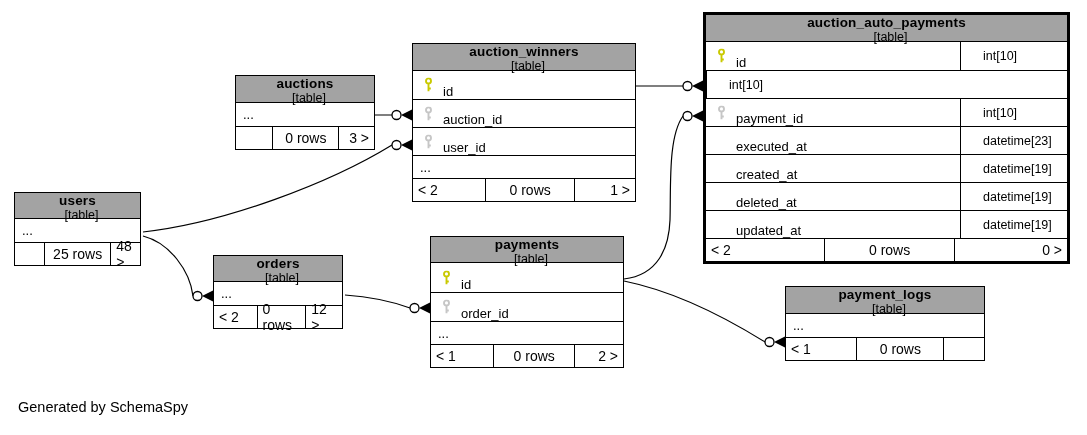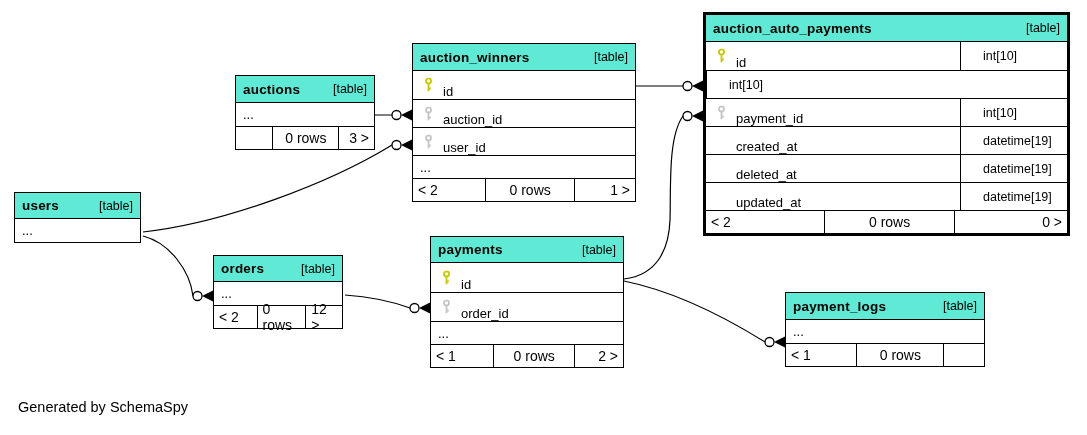--- a/index.html
+++ b/index.html
@@ -3,22 +3,22 @@
 <meta charset="utf-8">
 <style>
   * { margin:0; padding:0; box-sizing:border-box; }
   html,body { width:1087px; height:435px; background:#ffffff; overflow:hidden;
               font-family:"Liberation Sans", sans-serif; color:#000; }
   #canvas { position:relative; width:1087px; height:435px; }
 
   #edges { position:absolute; left:0; top:0; z-index:1; }
 
   .table { position:absolute; z-index:2; background:#ffffff; border:1px solid #000; font-size:13px; }
-  .thead { background:#5eead4; height:26px; display:flex; align-items:center;
-           justify-content:space-between; padding:0 7px; border-bottom:1px solid #000; }
+  .thead { background:#a3a3a3; height:26px; display:flex; align-items:center;
+           justify-content:space-between; padding:0 7px; border-bottom:1px solid #000;flex-direction:column; }
   .tname { font-weight:bold; font-size:13.5px; letter-spacing:0.2px; }
   .ttag  { font-size:12.5px; padding-left:8px; }
 
   .trow { position:relative; height:28px; display:flex; align-items:center; }
   .trow + .trow { border-top:1px solid #000; }
   .cleft { flex:1; display:flex; align-items:flex-end; height:100%; padding-left:30px; position:relative; }
   .keyicon { position:absolute; left:10px; top:50%; transform:translateY(-50%); width:11px; height:15px; }
   .keyicon.pk { color:#c9c900; }
   .keyicon.fk { color:#c6c6c6; }
   .cname { font-size:13px; }
@@ -35,21 +35,21 @@
   .fcell.fc { justify-content:center; }
   .fcell.fr { justify-content:flex-end; }
 
   
   #t-users        { left:14px;  top:192px; width:127px; }
   #t-auctions     { left:198px; top:75px;  width:140px;margin-left:37px; }
   #t-orders       { left:213px; top:255px; width:130px; }
   #t-aw           { left:412px; top:43px;  width:224px; }
   #t-payments     { left:430px; top:236px; width:194px; }
   #t-aap          { left:703px; top:12px;  width:367px; border-width:3px; }
-  #t-plogs        { left:785px; top:292px; width:200px; }
+  #t-plogs        { left:785px; top:286px; width:200px; }
 
   #t-aap .thead { height:27px; }
   #t-aw .thead, #t-auctions .thead, #t-plogs .thead { height:27px; }
   #t-payments .trow { height:29px; }
 
   
   #t-users .fcell:nth-child(1){width:24%} #t-users .fcell:nth-child(2){width:53%} #t-users .fcell:nth-child(3){width:23%}
   #t-auctions .fcell:nth-child(1){width:27%} #t-auctions .fcell:nth-child(2){width:48%} #t-auctions .fcell:nth-child(3){width:25%}
   #t-orders .fcell:nth-child(1){width:34%} #t-orders .fcell:nth-child(2){width:38%} #t-orders .fcell:nth-child(3){width:28%}
   #t-aw .fcell:nth-child(1){width:33%} #t-aw .fcell:nth-child(2){width:40%} #t-aw .fcell:nth-child(3){width:27%}
@@ -102,20 +102,25 @@
       <polygon points="774,342 785,336.5 785,347.5"></polygon>
     </g>
   </svg>
 
   <div class="table" id="t-users">
     <div class="thead">
       <span class="tname">users</span>
       <span class="ttag">[table]</span>
     </div>
     <div class="erow first">...</div>
+    <div class="tfoot">
+      <span class="fcell fl"></span>
+      <span class="fcell fc">25 rows</span>
+      <span class="fcell fr">48 &gt;</span>
+    </div>
   </div>
 
   <div class="table" id="t-auctions">
     <div class="thead">
       <span class="tname">auctions</span>
       <span class="ttag">[table]</span>
     </div>
     <div class="erow first">...</div>
     <div class="tfoot">
       <span class="fcell fl"></span>
@@ -245,20 +250,26 @@
               <circle cx="5.5" cy="3.4" r="2.5" fill="none" stroke="currentColor" stroke-width="1.9"></circle>
               <path d="M5.5 5.9 V13.8 M5.5 11 h2.3" stroke="currentColor" stroke-width="1.9" fill="none"></path>
             </svg>
         </span>
         <span class="cname">payment_id</span>
       </span>
       <span class="ctype">int[10]</span>
     </div>
     <div class="trow">
       <span class="cleft">
+        <span class="cname">executed_at</span>
+      </span>
+      <span class="ctype">datetime[23]</span>
+    </div>
+    <div class="trow">
+      <span class="cleft">
         <span class="cname">created_at</span>
       </span>
       <span class="ctype">datetime[19]</span>
     </div>
     <div class="trow">
       <span class="cleft">
         <span class="cname">deleted_at</span>
       </span>
       <span class="ctype">datetime[19]</span>
     </div>

